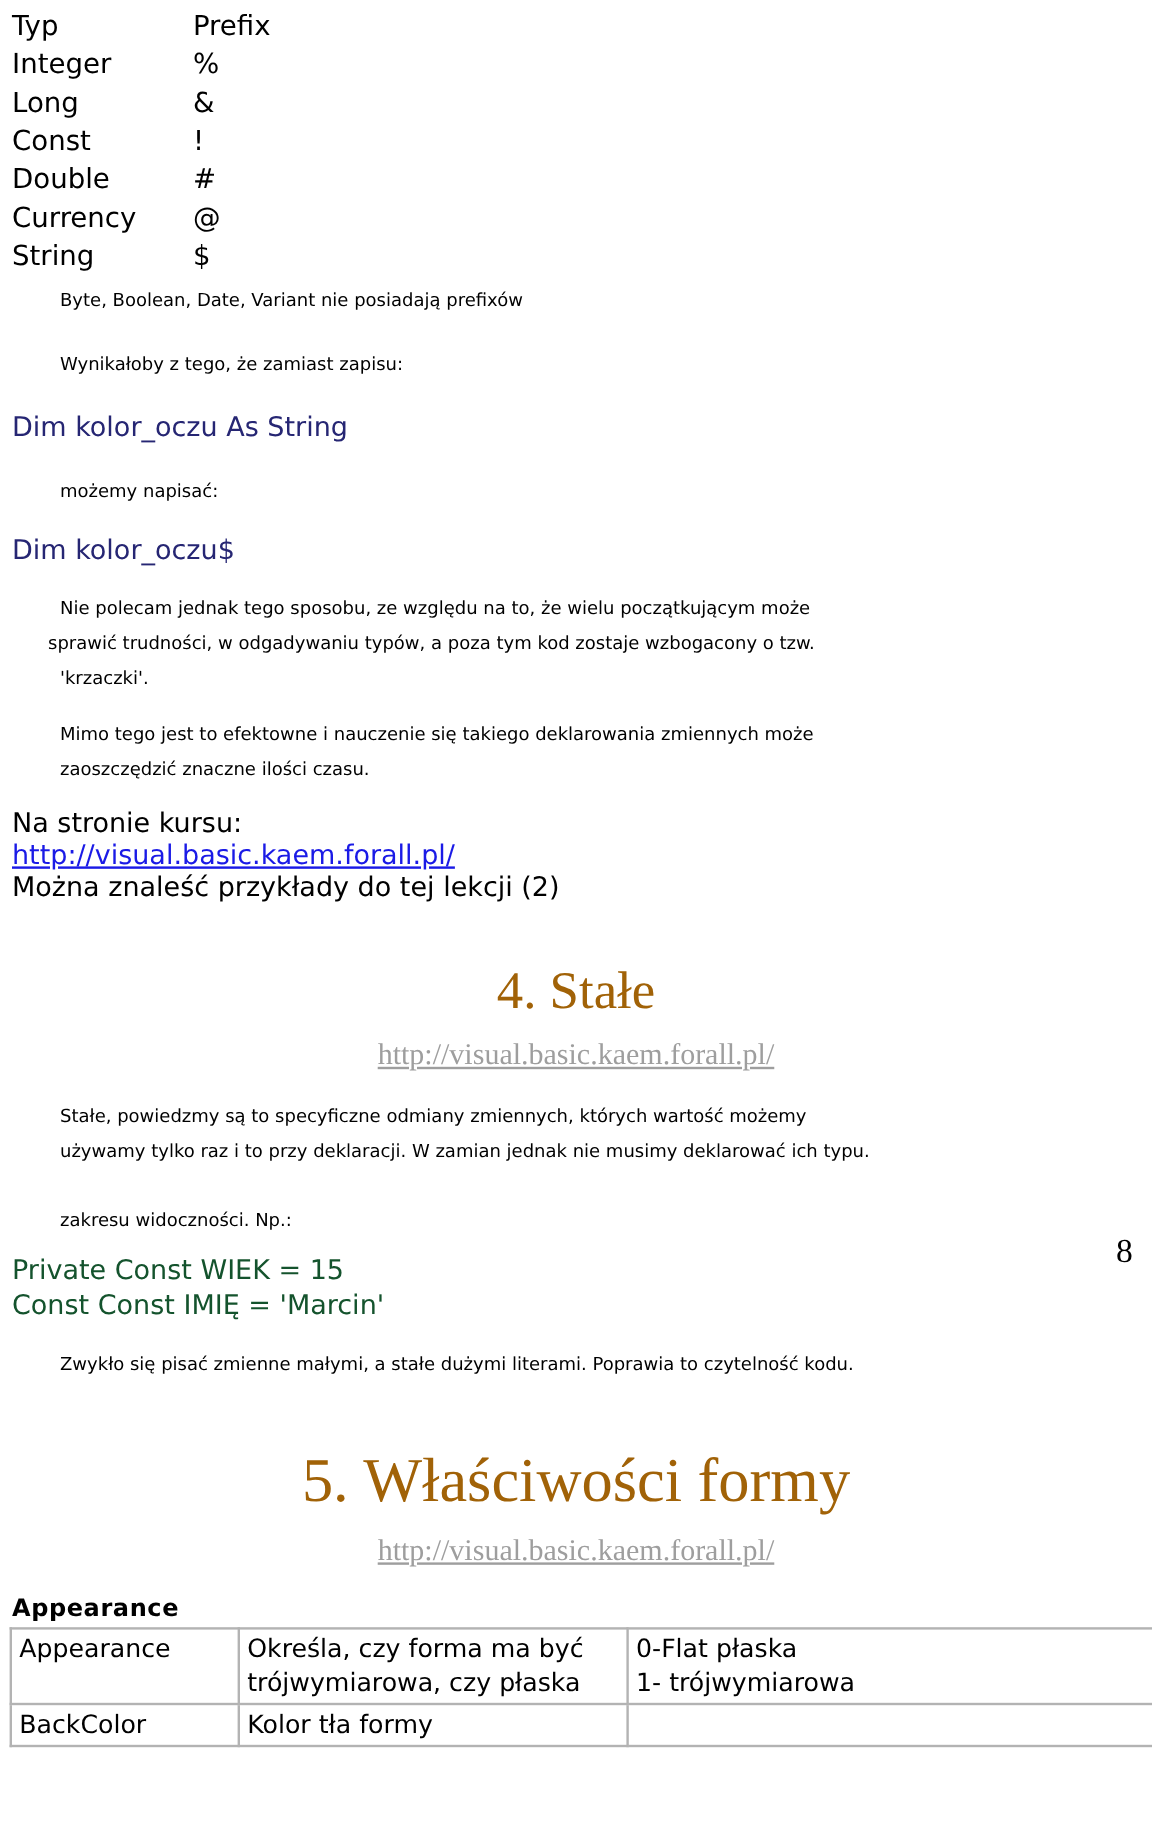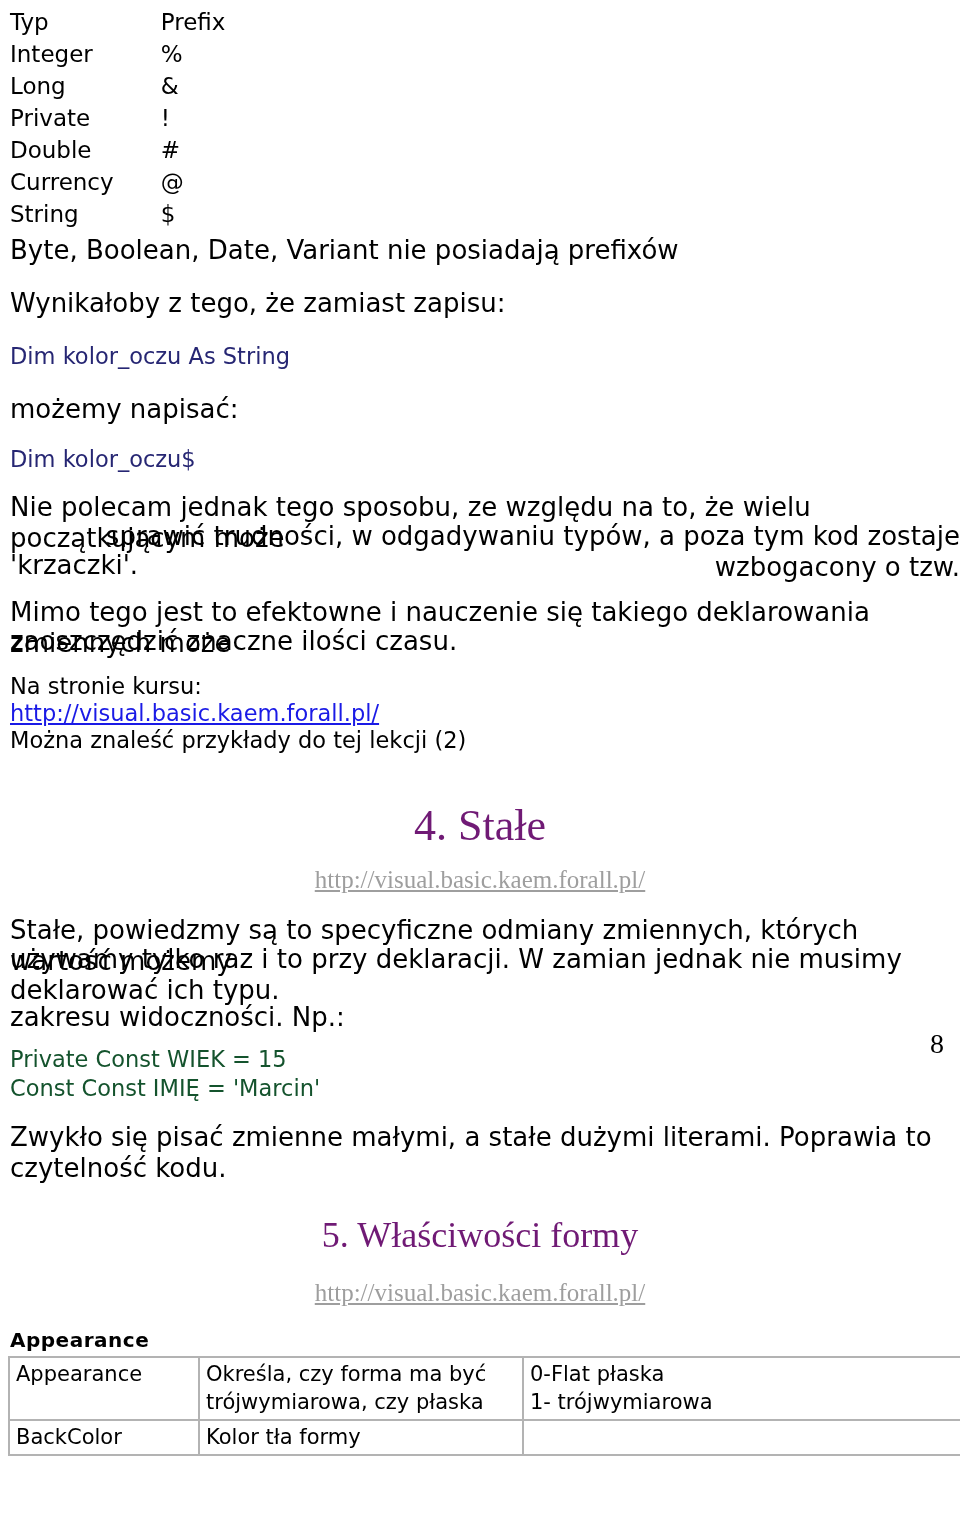--- a/index.html
+++ b/index.html
@@ -40,23 +40,24 @@
     padding: 0;
     vertical-align: top;
     white-space: nowrap;
   }
   .type-table td.col-typ { width: 112px; }
   .type-table td.col-prefix { width: 200px; }
 
   
   .para {
     position: absolute;
-    font-size: 26px;
+    font-size: 15px;
     line-height: 31px;
     color: #000000;
+    margin-left: 40px;
   }
   .code {
     position: absolute;
     font-size: 22.5px;
     line-height: 31px;
     color: #262673;
   }
   .code-block {
     position: absolute;
     font-size: 22.5px;
@@ -82,24 +83,24 @@
 
   
   .heading {
     position: absolute;
     width: 960px;
     left: 0;
     text-align: center;
     font-family: "Liberation Serif", "DejaVu Serif", serif;
     font-size: 44px;
     line-height: 52px;
-    color: #701a75;
+    color: #a16207;
   }
   .heading-5 {
-    font-size: 36px;
+    font-size: 52px;
     line-height: 60px;
   }
   .heading-url {
     position: absolute;
     width: 960px;
     left: 0;
     text-align: center;
     font-family: "Liberation Serif", "DejaVu Serif", serif;
     font-size: 25px;
     line-height: 30px;
@@ -156,21 +157,21 @@
       </tr>
       <tr>
         <td class="col-typ">Integer</td>
         <td class="col-prefix">%</td>
       </tr>
       <tr>
         <td class="col-typ">Long</td>
         <td class="col-prefix">&amp;</td>
       </tr>
       <tr>
-        <td class="col-typ">Private</td>
+        <td class="col-typ">Const</td>
         <td class="col-prefix">!</td>
       </tr>
       <tr>
         <td class="col-typ">Double</td>
         <td class="col-prefix">#</td>
       </tr>
       <tr>
         <td class="col-typ">Currency</td>
         <td class="col-prefix">@</td>
       </tr>
@@ -185,21 +186,21 @@
 
   <div class="para" style="left:10px; top:288px;">Wynikałoby z tego, że zamiast zapisu:</div>
 
   <div class="code" style="left:10px; top:341px;">Dim kolor_oczu As String</div>
 
   <div class="para" style="left:10px; top:394px;">możemy napisać:</div>
 
   <div class="code" style="left:10px; top:444px;">Dim kolor_oczu$</div>
 
   <div class="para" style="left:10px; top:492px;">Nie polecam jednak tego sposobu, ze względu na to, że wielu początkującym może</div>
-  <div class="para" style="left:18px; top:521px;text-align:right;">sprawić trudności, w odgadywaniu typów, a poza tym kod zostaje wzbogacony o tzw.</div>
+  <div class="para" style="left:0; top:521px;text-align:right;">sprawić trudności, w odgadywaniu typów, a poza tym kod zostaje wzbogacony o tzw.</div>
   <div class="para" style="left:10px; top:550px;">'krzaczki'.</div>
 
   <div class="para" style="left:10px; top:597px;">Mimo tego jest to efektowne i nauczenie się takiego deklarowania zmiennych może</div>
   <div class="para" style="left:10px; top:626px;">zaoszczędzić znaczne ilości czasu.</div>
 
   <div class="tight" style="left:10px; top:673px;">Na stronie kursu:</div>
   <a class="tight link-blue" style="left:10px; top:700px;" href="#">http://visual.basic.kaem.forall.pl/</a>
   <div class="tight" style="left:10px; top:727px;">Można znaleść przykłady do tej lekcji (2)</div>
 
   <div class="heading" style="top:800px;">4. Stałe</div>

